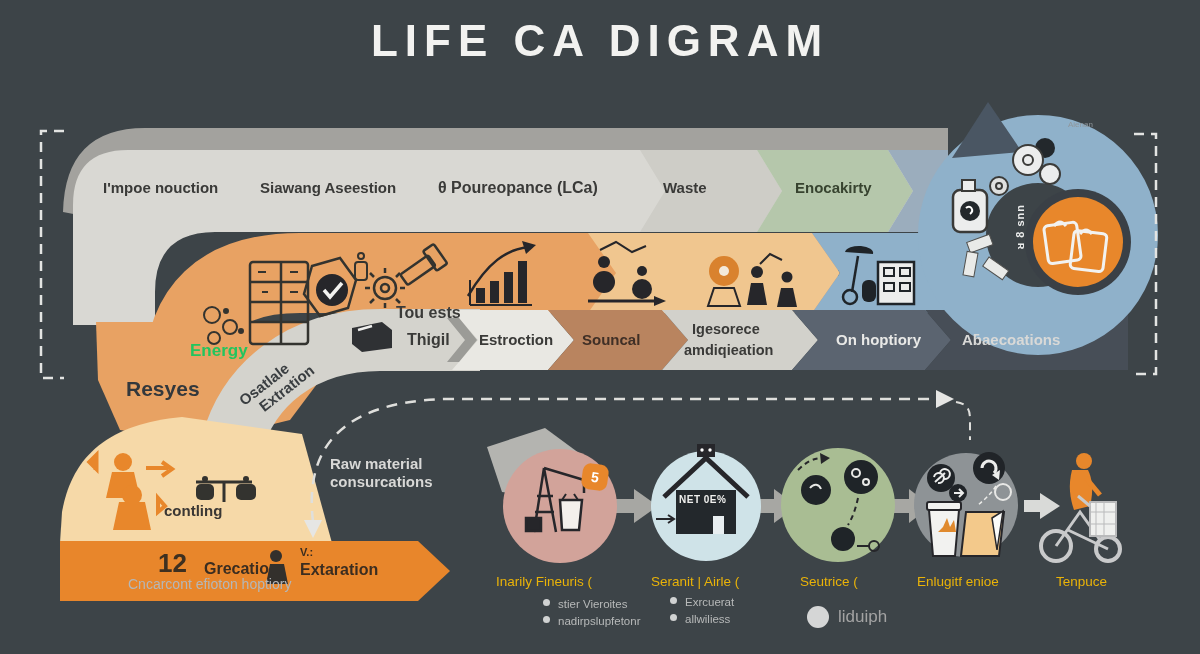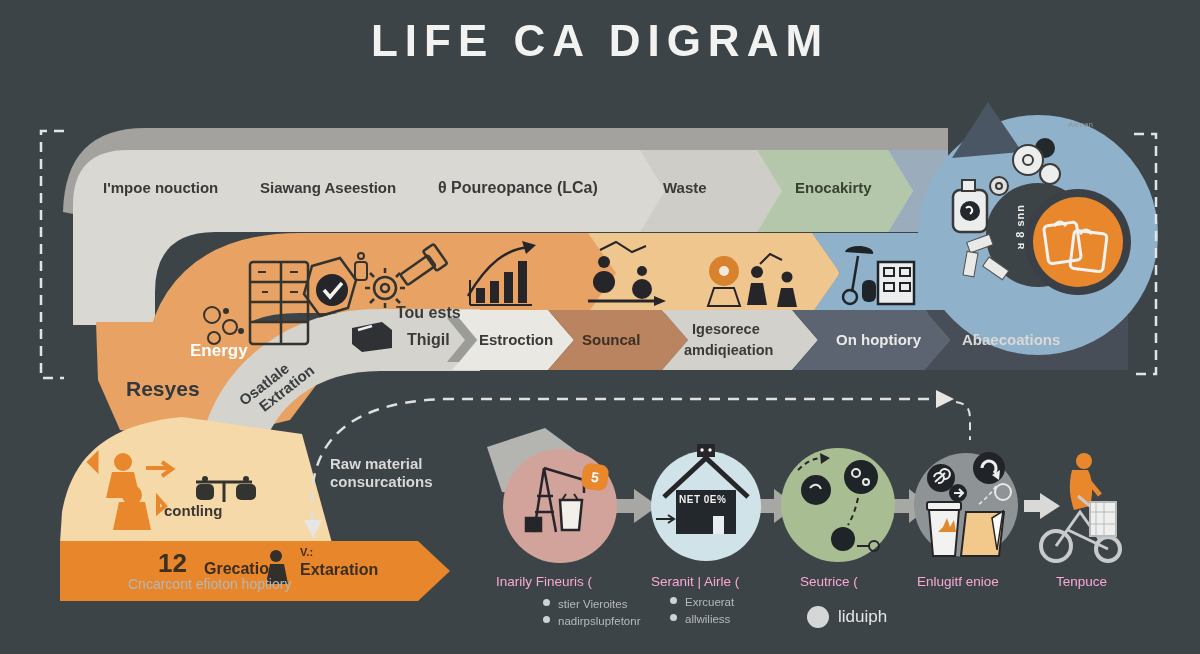--- a/index.html
+++ b/index.html
@@ -1,21 +1,21 @@
 <!DOCTYPE html>
 <html><head>
 <meta charset="utf-8">
 <style>
   html,body{margin:0;padding:0;background:#23282c;}
   #stage{position:relative;width:1200px;height:654px;background:#3d4448;overflow:hidden;
          font-family:"Liberation Sans",sans-serif;}
   svg{position:absolute;left:0;top:0;}
   .t{position:absolute;white-space:nowrap;font-weight:bold;color:#3a3a38;}
   .w{color:#e9e9e7;}
-  .lt{color:#f9a8d4;font-weight:normal;}
+  .lt{color:#eab308;font-weight:normal;}
   .title{left:0;right:0;text-align:center;top:16px;font-size:44px;letter-spacing:7px;color:#f2f2f0;}
   .subtitle{left:0;right:0;text-align:center;top:66px;font-size:25px;letter-spacing:3px;color:#d6d6d4;font-weight:normal;}
   .diag{transform:rotate(-38deg);transform-origin:center;}
   .bullet-dot{display:inline-block;width:7px;height:7px;border-radius:50%;background:#d0d2d2;margin-right:8px;vertical-align:2px;}
   .bigdot{position:absolute;width:22px;height:22px;border-radius:50%;background:#d5d6d6;}
   .badge5{position:absolute;left:582px;top:464px;width:26px;height:26px;background:#e8872b;color:#fff;
           font-weight:bold;font-size:14px;text-align:center;line-height:26px;border-radius:8px;transform:rotate(8deg);}
   .housetxt{position:absolute;left:679px;top:494px;width:54px;font-size:10px;font-weight:bold;color:#f0f0ee;letter-spacing:.5px;}
   .spiraltxt{position:absolute;left:1014px;top:204px;writing-mode:vertical-rl;transform:rotate(180deg);
              font-size:11px;font-weight:bold;color:#eceded;letter-spacing:1px;}
@@ -281,21 +281,21 @@
 
 <div class="t" style="left:396px;top:304px;font-size:16px">Tou ests</div>
 <div class="t" style="left:407px;top:331px;font-size:16px">Thigil</div>
 <div class="t" style="left:479px;top:331px;font-size:15px">Estroction</div>
 <div class="t" style="left:582px;top:331px;font-size:15px;color:#3f2f26">Souncal</div>
 <div class="t" style="left:692px;top:321px;font-size:14.5px">Igesorece</div>
 <div class="t" style="left:684px;top:342px;font-size:14.5px">amdiqieation</div>
 <div class="t w" style="left:836px;top:331px;font-size:15px">On hoptiory</div>
 <div class="t" style="left:962px;top:331px;font-size:15px;color:#d9d9d7;font-weight:600">Aƃaecoations</div>
 
-<div class="t" style="left:190px;top:341px;font-size:17px;color:#ffffff">Energy</div>
+<div class="t" style="left:190px;top:341px;font-size:17px;color:#22c55e">Energy</div>
 <div class="t" style="left:126px;top:377px;font-size:21px;color:#33383c">Resyes</div>
 <div class="t diag" style="left:238px;top:368px;font-size:15px;color:#3a3e41">
   <div>Osatlale</div>
   <div style="margin-left:12px">Extration</div>
 </div>
 <div class="t" style="left:164px;top:502px;font-size:15px;color:#3a3734">contling</div>
 <div class="t" style="left:330px;top:455px;font-size:15px;color:#d8d8d6">Raw material</div>
 <div class="t" style="left:330px;top:473px;font-size:15px;color:#d8d8d6">consurcations</div>
 
 <div class="t" style="left:158px;top:548px;font-size:26px;color:#3e3020;font-weight:600">12</div>
@@ -312,20 +312,20 @@
 <div class="t lt" style="left:651px;top:574px;font-size:13.5px">Seranit | Airle   (</div>
 <div class="t lt" style="left:800px;top:574px;font-size:13.5px">Seutrice   (</div>
 <div class="t lt" style="left:917px;top:574px;font-size:13.5px">Enlugitf enioe</div>
 <div class="t lt" style="left:1056px;top:574px;font-size:13.5px">Tenpuce</div>
 
 <div class="t lt" style="left:543px;top:598px;font-size:11.5px;color:#b7b9b9"><span class="bullet-dot"></span><span>stier Vieroites</span></div>
 <div class="t lt" style="left:543px;top:615px;font-size:11.5px;color:#b7b9b9"><span class="bullet-dot"></span><span>nadirpslupfetonr</span></div>
 <div class="t lt" style="left:670px;top:596px;font-size:11.5px;color:#b7b9b9"><span class="bullet-dot"></span><span>Exrcuerat</span></div>
 <div class="t lt" style="left:670px;top:613px;font-size:11.5px;color:#b7b9b9"><span class="bullet-dot"></span><span>allwiliess</span></div>
 <span class="bigdot" style="left:807px;top:606px"></span>
-<div class="t" style="left:838px;top:607px;font-size:17px;color:#e5e5e5;font-weight:normal">liduiph</div>
+<div class="t" style="left:838px;top:607px;font-size:17px;color:#a3a3a3;font-weight:normal">liduiph</div>
 
 <div class="badge5">5</div>
 <div class="housetxt">NET 0E%</div>
 <div class="t" style="left:1068px;top:120px;font-size:8px;color:#8f969b;font-weight:normal">Aienan</div>
 <div class="spiraltxt">ᴚ 8 snn</div>
 
 </div>
 
 </body></html>

